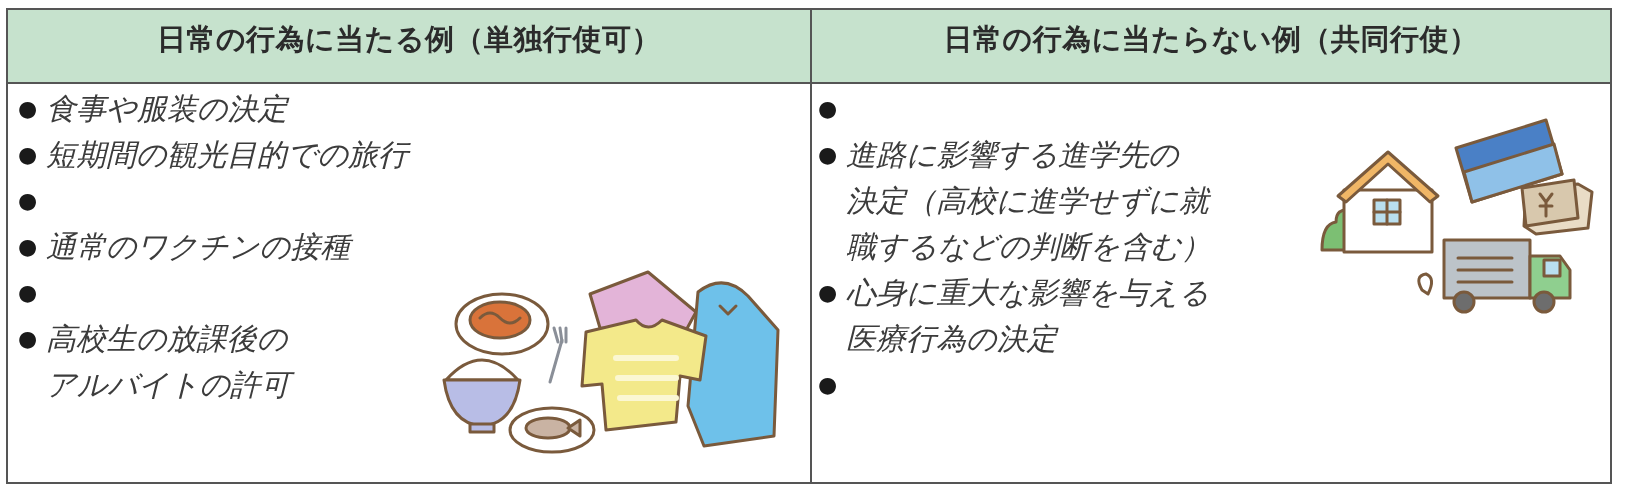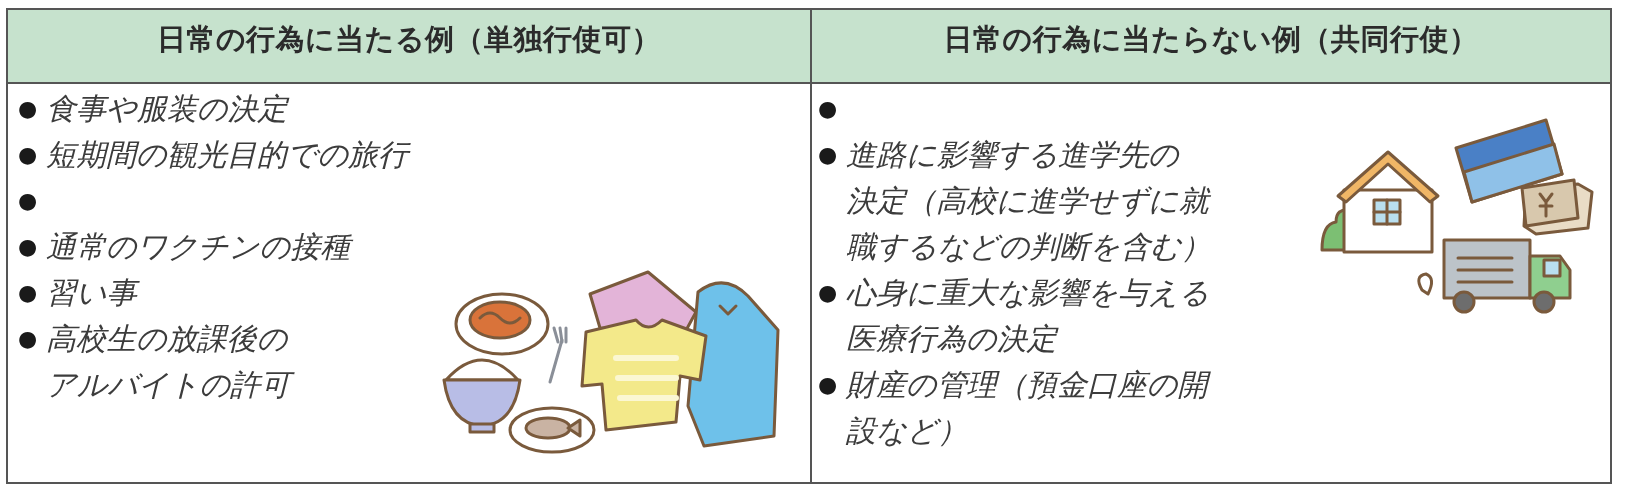--- a/index.html
+++ b/index.html
@@ -44,21 +44,20 @@
     </div>
   <div class="item">
       <span class="bullet">●</span>
     </div>
   <div class="item">
       <span class="bullet">●</span>
       <span class="text">通常のワクチンの接種</span>
     </div>
   <div class="item">
       <span class="bullet">●</span>
-      <span class="text">習い事</span>
     </div>
   <div class="item">
       <span class="bullet">●</span>
       <span class="text">高校生の放課後の
 アルバイトの許可</span>
     </div>
 </div>
 
 <div class="col right">
   <div class="item">
@@ -70,22 +69,20 @@
 決定（高校に進学せずに就
 職するなどの判断を含む）</span>
     </div>
   <div class="item">
       <span class="bullet">●</span>
       <span class="text">心身に重大な影響を与える
 医療行為の決定</span>
     </div>
   <div class="item">
       <span class="bullet">●</span>
-      <span class="text">財産の管理（預金口座の開
-設など）</span>
     </div>
 </div>
 
 <svg class="illus" style="left:440px; top:262px;" width="360" height="200" viewBox="0 0 360 200">
   <g stroke="#7a5a3c" stroke-width="3" stroke-linejoin="round" stroke-linecap="round">
 
     <g>
       <ellipse cx="62" cy="62" rx="46" ry="30" fill="#ffffff"></ellipse>
       <ellipse cx="60" cy="58" rx="30" ry="18" fill="#d9733a"></ellipse>
       <path d="M40 56 q10 -10 20 0 q10 10 20 0" fill="none"></path>

